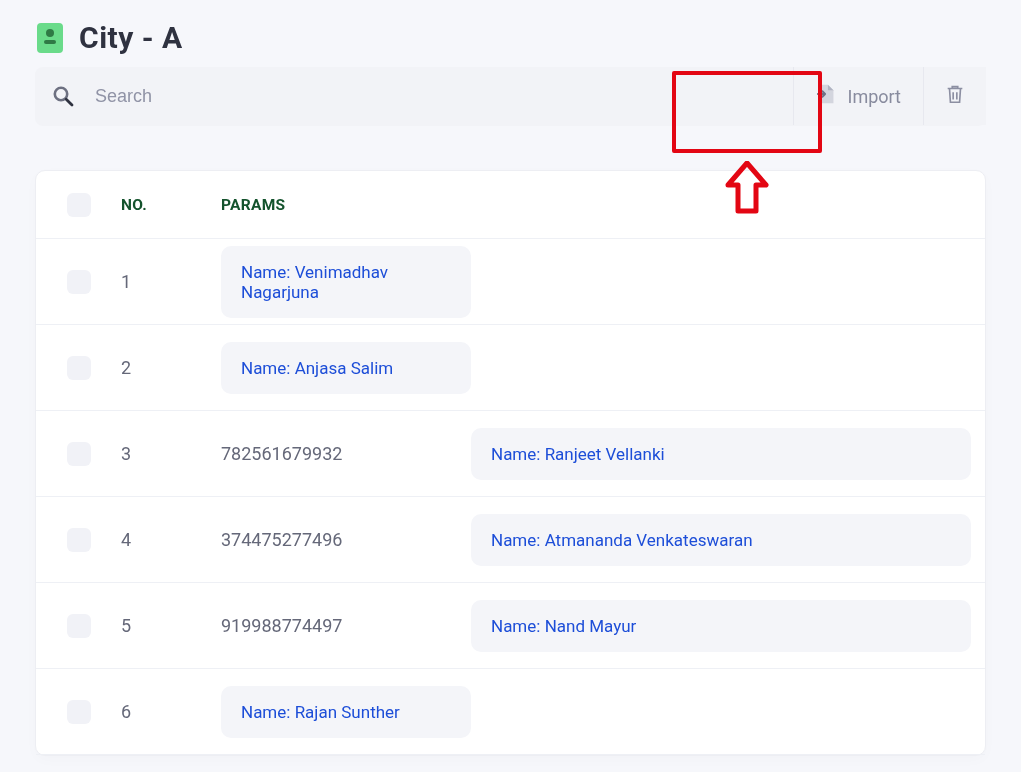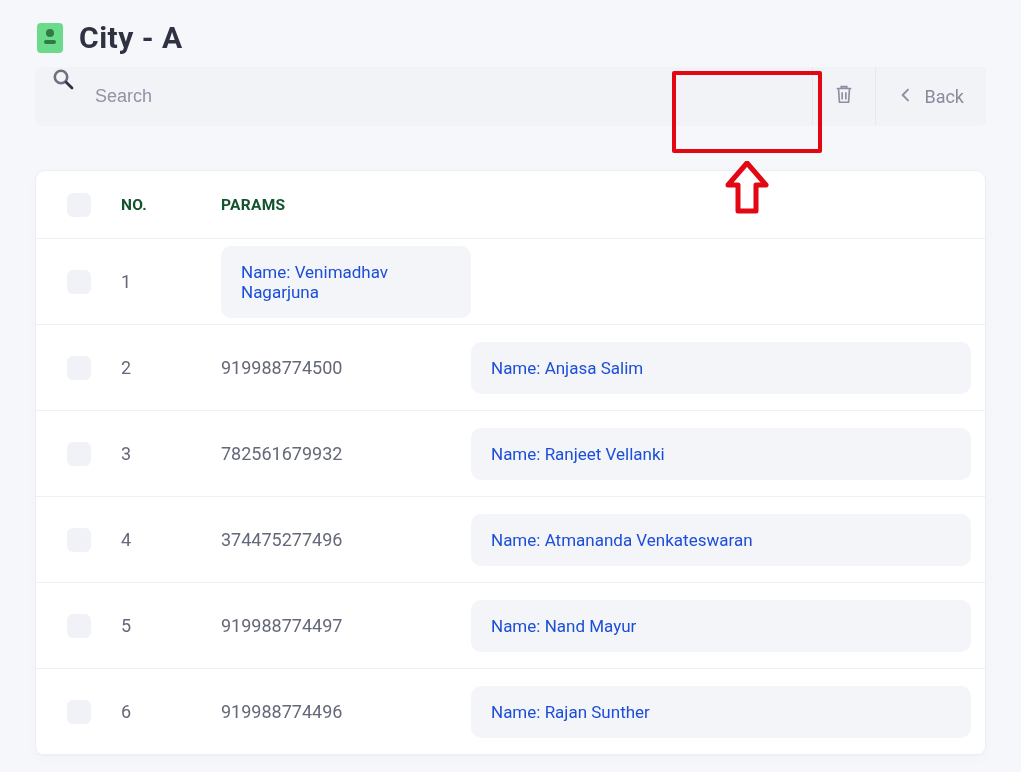--- a/index.html
+++ b/index.html
@@ -65,20 +65,21 @@
     display: flex;
     align-items: stretch;
     background: #f2f3f7;
     border-radius: 8px;
     height: 58px;
     margin-bottom: 45px;
     box-shadow: 0 1px 1px rgba(0,0,0,.02);
   }
   .search-wrap {
     display: flex;
+    align-items: center;
     flex: 1;
     padding-left: 16px;
     gap: 20px;
   }
   .search-icon svg { display: block; }
   .search-input {
     border: none;
     outline: none;
     background: transparent;
     font-size: 18px;
@@ -181,38 +182,40 @@
     <div class="search-wrap">
       <span class="search-icon">
         <svg width="24" height="24" viewBox="0 0 24 24" fill="none">
           <circle cx="10" cy="10" r="6.2" stroke="#6d7081" stroke-width="2.6"></circle>
           <line x1="15.2" y1="15.2" x2="21" y2="21" stroke="#2f3240" stroke-width="2.8" stroke-linecap="round"></line>
         </svg>
       </span>
       <input class="search-input" placeholder="Search" style="">
     </div>
 
+    <div class="tool-btn" id="import-btn">
+      <span>
+        <svg width="22" height="22" viewBox="0 0 24 24" fill="#9a9db0">
+          <path d="M13 2v6h6l-6-6z" opacity=".6"></path>
+          <path d="M6 2h7l6 6v14H6z" opacity=".35"></path>
+          <path d="M2 12h8m0 0-3-3m3 3-3 3" stroke="#6e7185" stroke-width="2" fill="none" stroke-linecap="round" stroke-linejoin="round"></path>
+        </svg>
+      </span>
+      <span>Import</span>
+    </div>
 
     <div class="tool-btn icon-only">
       <span>
         <svg width="22" height="22" viewBox="0 0 24 24" fill="none" stroke="#8c8fa2" stroke-width="1.8">
           <path d="M4 6h16M9 6V4h6v2M6 6l1 15h10l1-15"></path>
           <path d="M10 10v8M14 10v8"></path>
         </svg>
       </span>
     </div>
 
-    <div class="tool-btn">
-      <span>
-        <svg width="16" height="16" viewBox="0 0 24 24" fill="none" stroke="#8f92a4" stroke-width="3" stroke-linecap="round" stroke-linejoin="round">
-          <polyline points="15 4 7 12 15 20"></polyline>
-        </svg>
-      </span>
-      <span>Back</span>
-    </div>
   </div>
 
   <div class="card">
     <div class="thead-row">
       <div class="cell-check">
         <div class="chkbox"></div>
       </div>
       <div class="th">NO.</div>
       <div class="th">PARAMS</div>
     </div>
@@ -224,21 +227,20 @@
           <div class="td">1</div>
           <div>
             <div class="param-chip">Name: Venimadhav Nagarjuna</div>
           </div>
         </div>
         <div class="trow">
           <div class="cell-check">
             <div class="chkbox"></div>
           </div>
           <div class="td">2</div>
-          <div class="td">919988774500</div>
           <div>
             <div class="param-chip">Name: Anjasa Salim</div>
           </div>
         </div>
         <div class="trow">
           <div class="cell-check">
             <div class="chkbox"></div>
           </div>
           <div class="td">3</div>
           <div class="td">782561679932</div>
@@ -264,21 +266,20 @@
           <div class="td">919988774497</div>
           <div>
             <div class="param-chip">Name: Nand Mayur</div>
           </div>
         </div>
         <div class="trow">
           <div class="cell-check">
             <div class="chkbox"></div>
           </div>
           <div class="td">6</div>
-          <div class="td">919988774496</div>
           <div>
             <div class="param-chip">Name: Rajan Sunther</div>
           </div>
         </div>
       </div>
   </div>
 
 </div>
 
 <div class="import-highlight" id="highlight-box" style="left: 671.953px; top: 71px; width: 150.484px; height: 82px;"></div>

